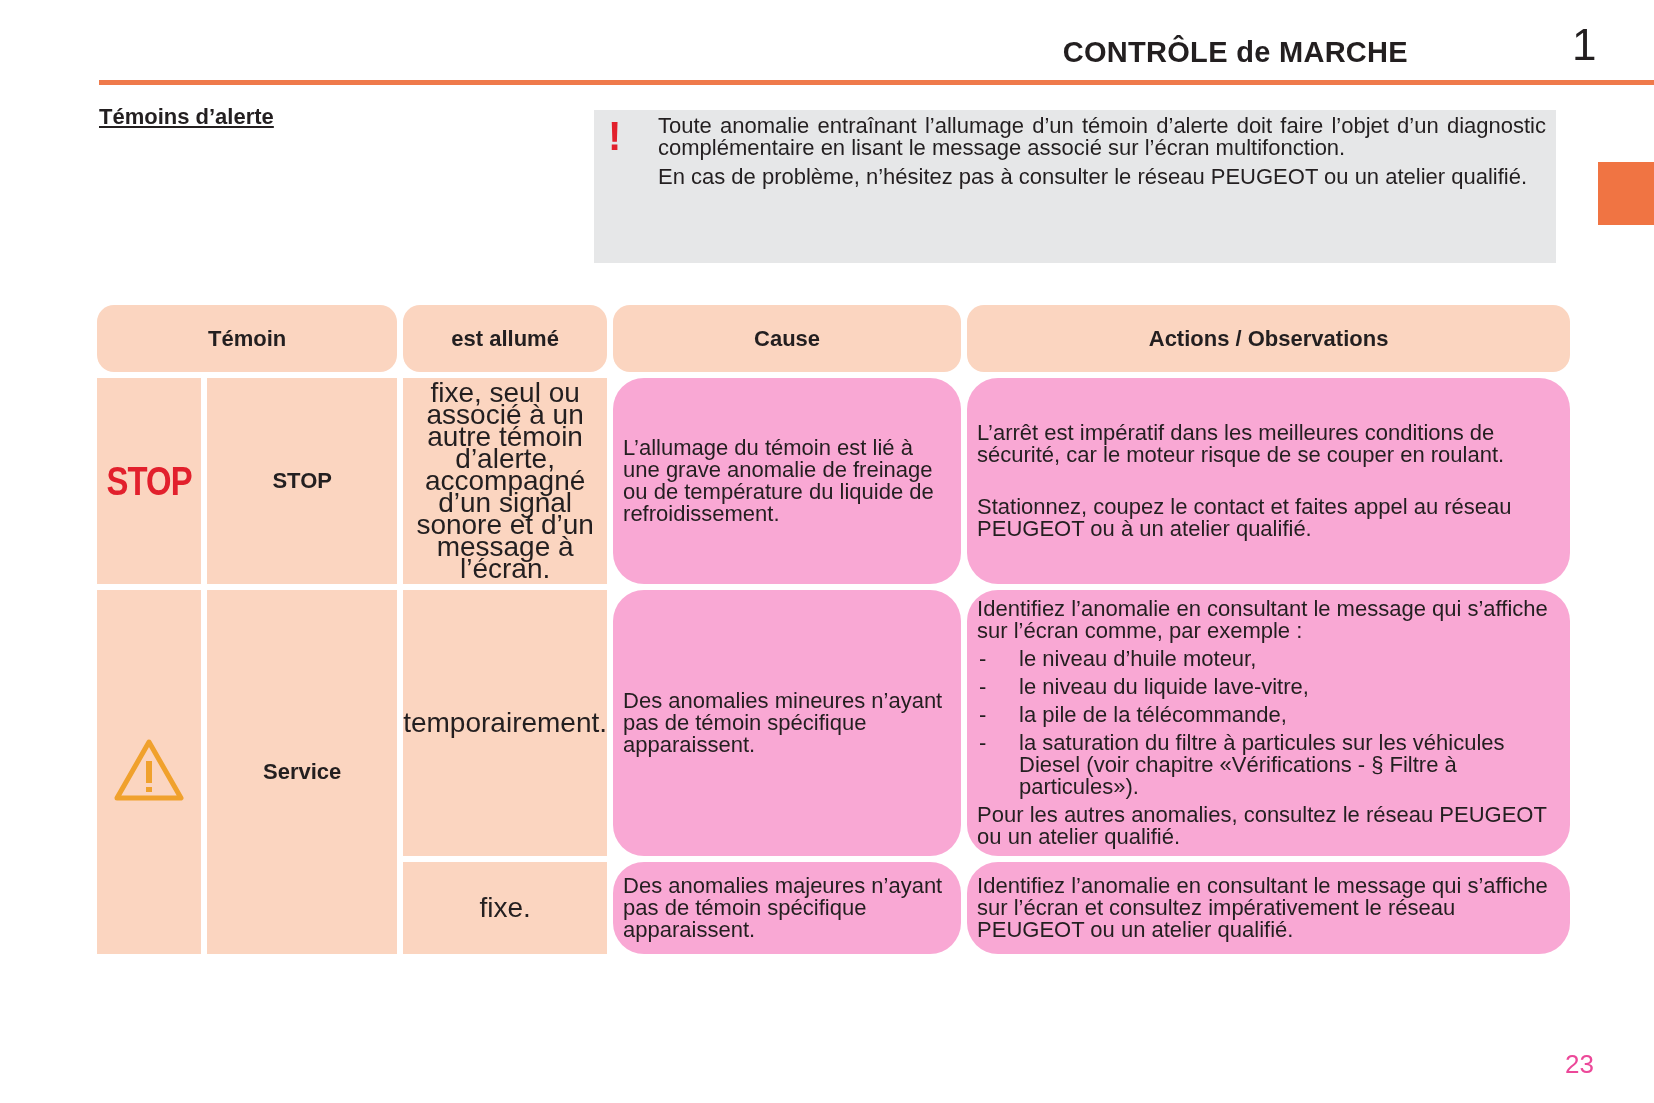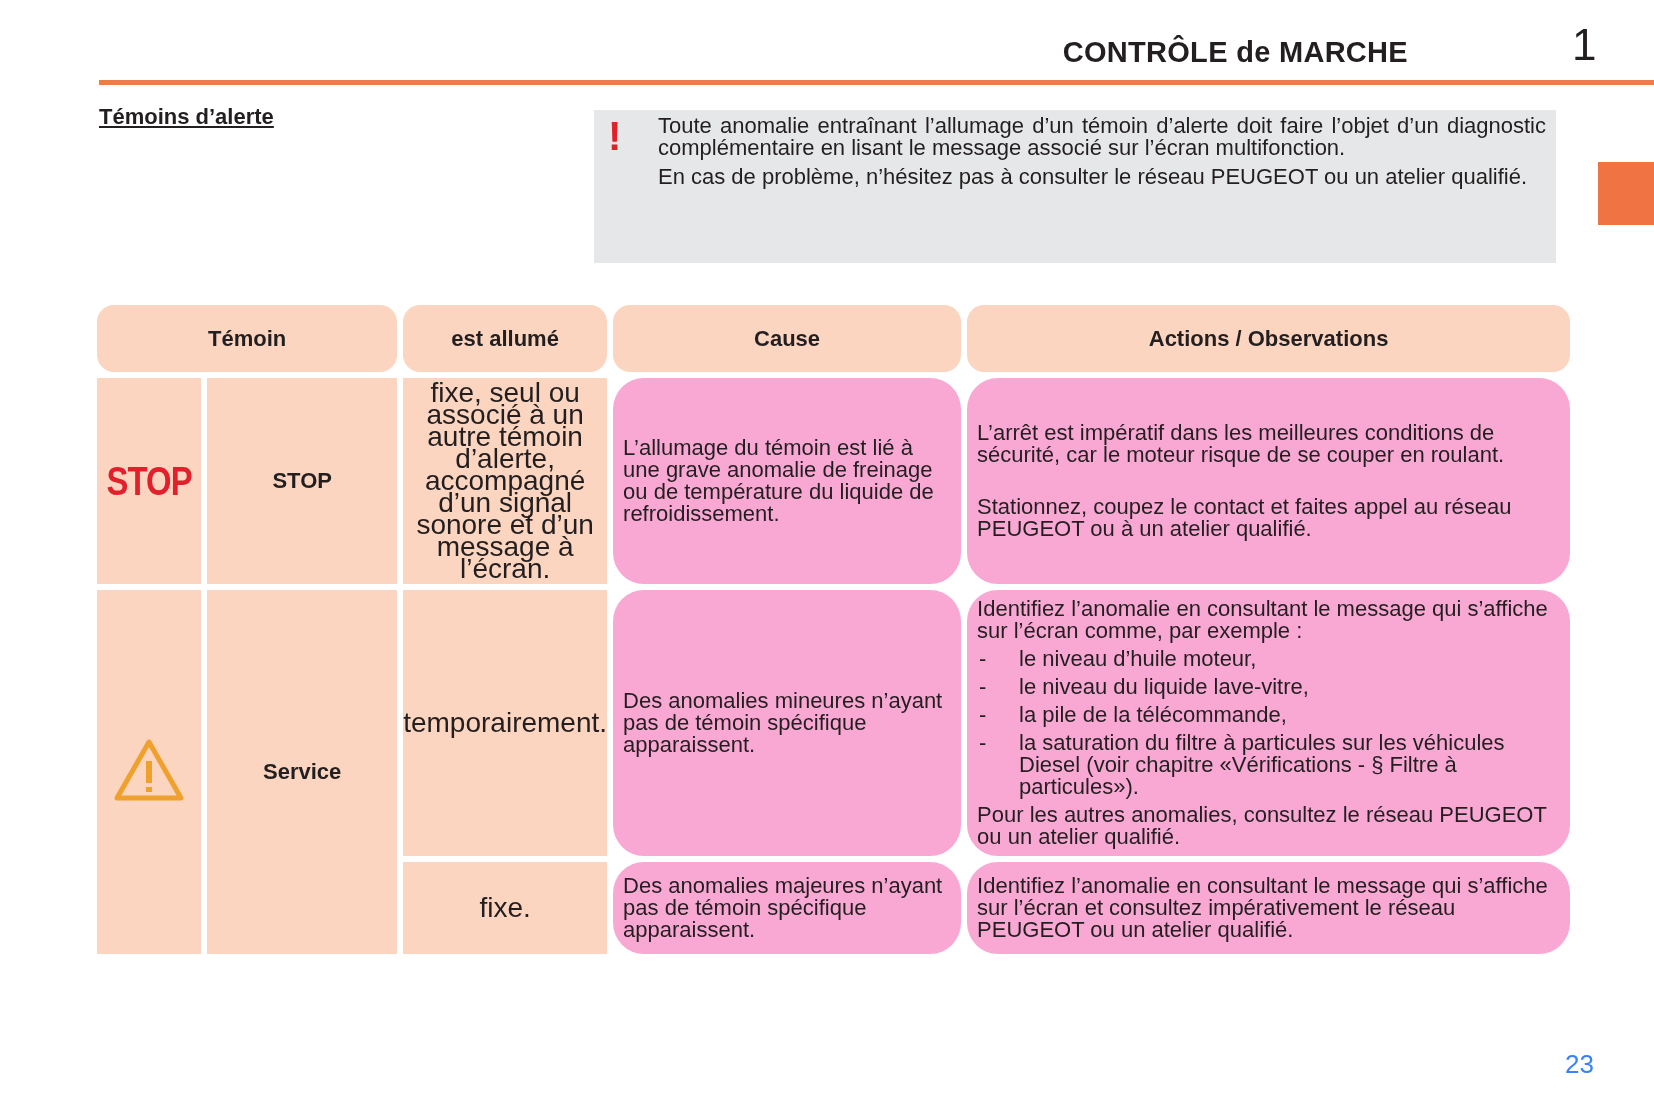--- a/index.html
+++ b/index.html
@@ -64,21 +64,21 @@
   .stop-glyph {
     color: #e2202c; font-weight: bold; font-size: 40px; letter-spacing: -1px;
     font-family: "Liberation Sans Narrow", "Liberation Sans", sans-serif;
     display: inline-block; transform: scaleX(0.82);
   }
   .act p { margin: 0 0 6px 0; }
   .act ul { margin: 0 0 6px 0; padding: 0; list-style: none; }
   .act li { position: relative; padding-left: 42px; margin-bottom: 6px; }
   .act li::before { content: "-"; position: absolute; left: 2px; }
   .page-num {
-    position: absolute; left: 1565px; top: 1049px; font-size: 26px; color: #3b82f6;
+    position: absolute; left: 1565px; top: 1049px; font-size: 26px; color: #ec4899;
   }
   .narrow {
     font-family: "Liberation Sans Narrow", "Liberation Sans", sans-serif;
   }
 </style>
 </head>
 <body>
 
 <div class="header-title">CONTRÔLE de MARCHE</div>
 <div class="chapter-num">1</div>

